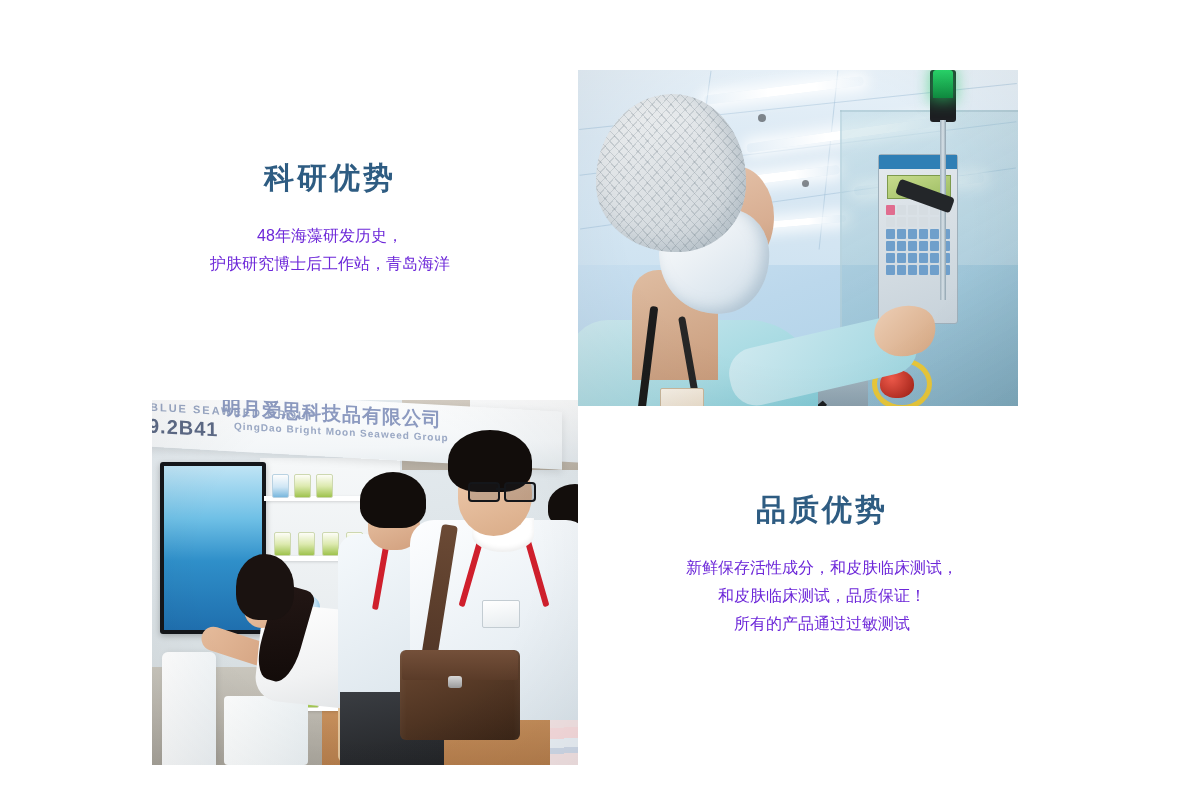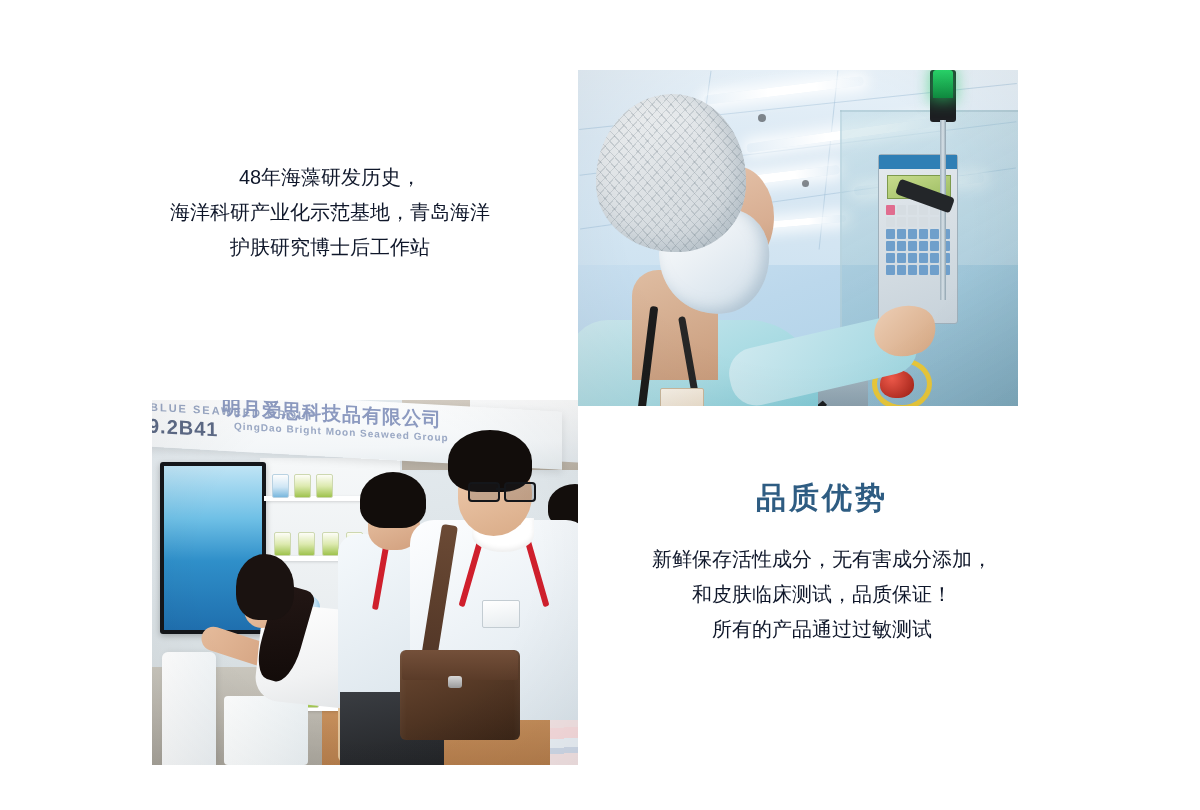--- a/index.html
+++ b/index.html
@@ -27,33 +27,33 @@
   .section-heading {
     color: #2e5c82;
     font-size: 30px;
     font-weight: 700;
     letter-spacing: 3px;
     line-height: 1.2;
     margin: 0 0 26px 0;
     white-space: nowrap;
   }
   .section-body {
-    color: #0f172a;
-    font-size: 20px;
+    color: #6d28d9;
+    font-size: 16px;
     line-height: 1.75;
     margin: 0;
     font-weight: 400;
   }
   .section-body .line {
     display: block;
     white-space: nowrap;
   }
 
   #research-text { left: 110px; top: 160px; width: 440px; }
-  #quality-text  { left: 592px; top: 480px; width: 460px; }
+  #quality-text  { left: 592px; top: 492px; width: 460px; }
 
   
   .photo {
     position: absolute;
     overflow: hidden;
   }
 
   
   #photo-cleanroom {
     left: 578px; top: 70px; width: 440px; height: 336px;
@@ -467,31 +467,31 @@
     background: radial-gradient(ellipse at 50% 45%, rgba(255,255,255,0) 55%, rgba(0,0,0,0.06) 100%);
     pointer-events: none;
   }
 </style>
 </head>
 <body>
 
 <div class="page">
 
   <div class="text-block" id="research-text">
+    <h2 class="section-heading">科研优势</h2>
     <p class="section-body">
       <span class="line">48年海藻研发历史，</span>
-      <span class="line">海洋科研产业化示范基地，青岛海洋</span>
-      <span class="line">护肤研究博士后工作站</span>
+      <span class="line">护肤研究博士后工作站，青岛海洋</span>
     </p>
   </div>
 
   <div class="text-block" id="quality-text">
     <h2 class="section-heading">品质优势</h2>
     <p class="section-body">
-      <span class="line">新鲜保存活性成分，无有害成分添加，</span>
+      <span class="line">新鲜保存活性成分，和皮肤临床测试，</span>
       <span class="line">和皮肤临床测试，品质保证！</span>
       <span class="line">所有的产品通过过敏测试</span>
     </p>
   </div>
 
   <div class="photo" id="photo-cleanroom">
 
     <div class="cr-ceiling"></div>
 
     <div class="cr-grid-line" style="left:0;top:36px;width:100%;transform:rotate(-6deg);"></div>

